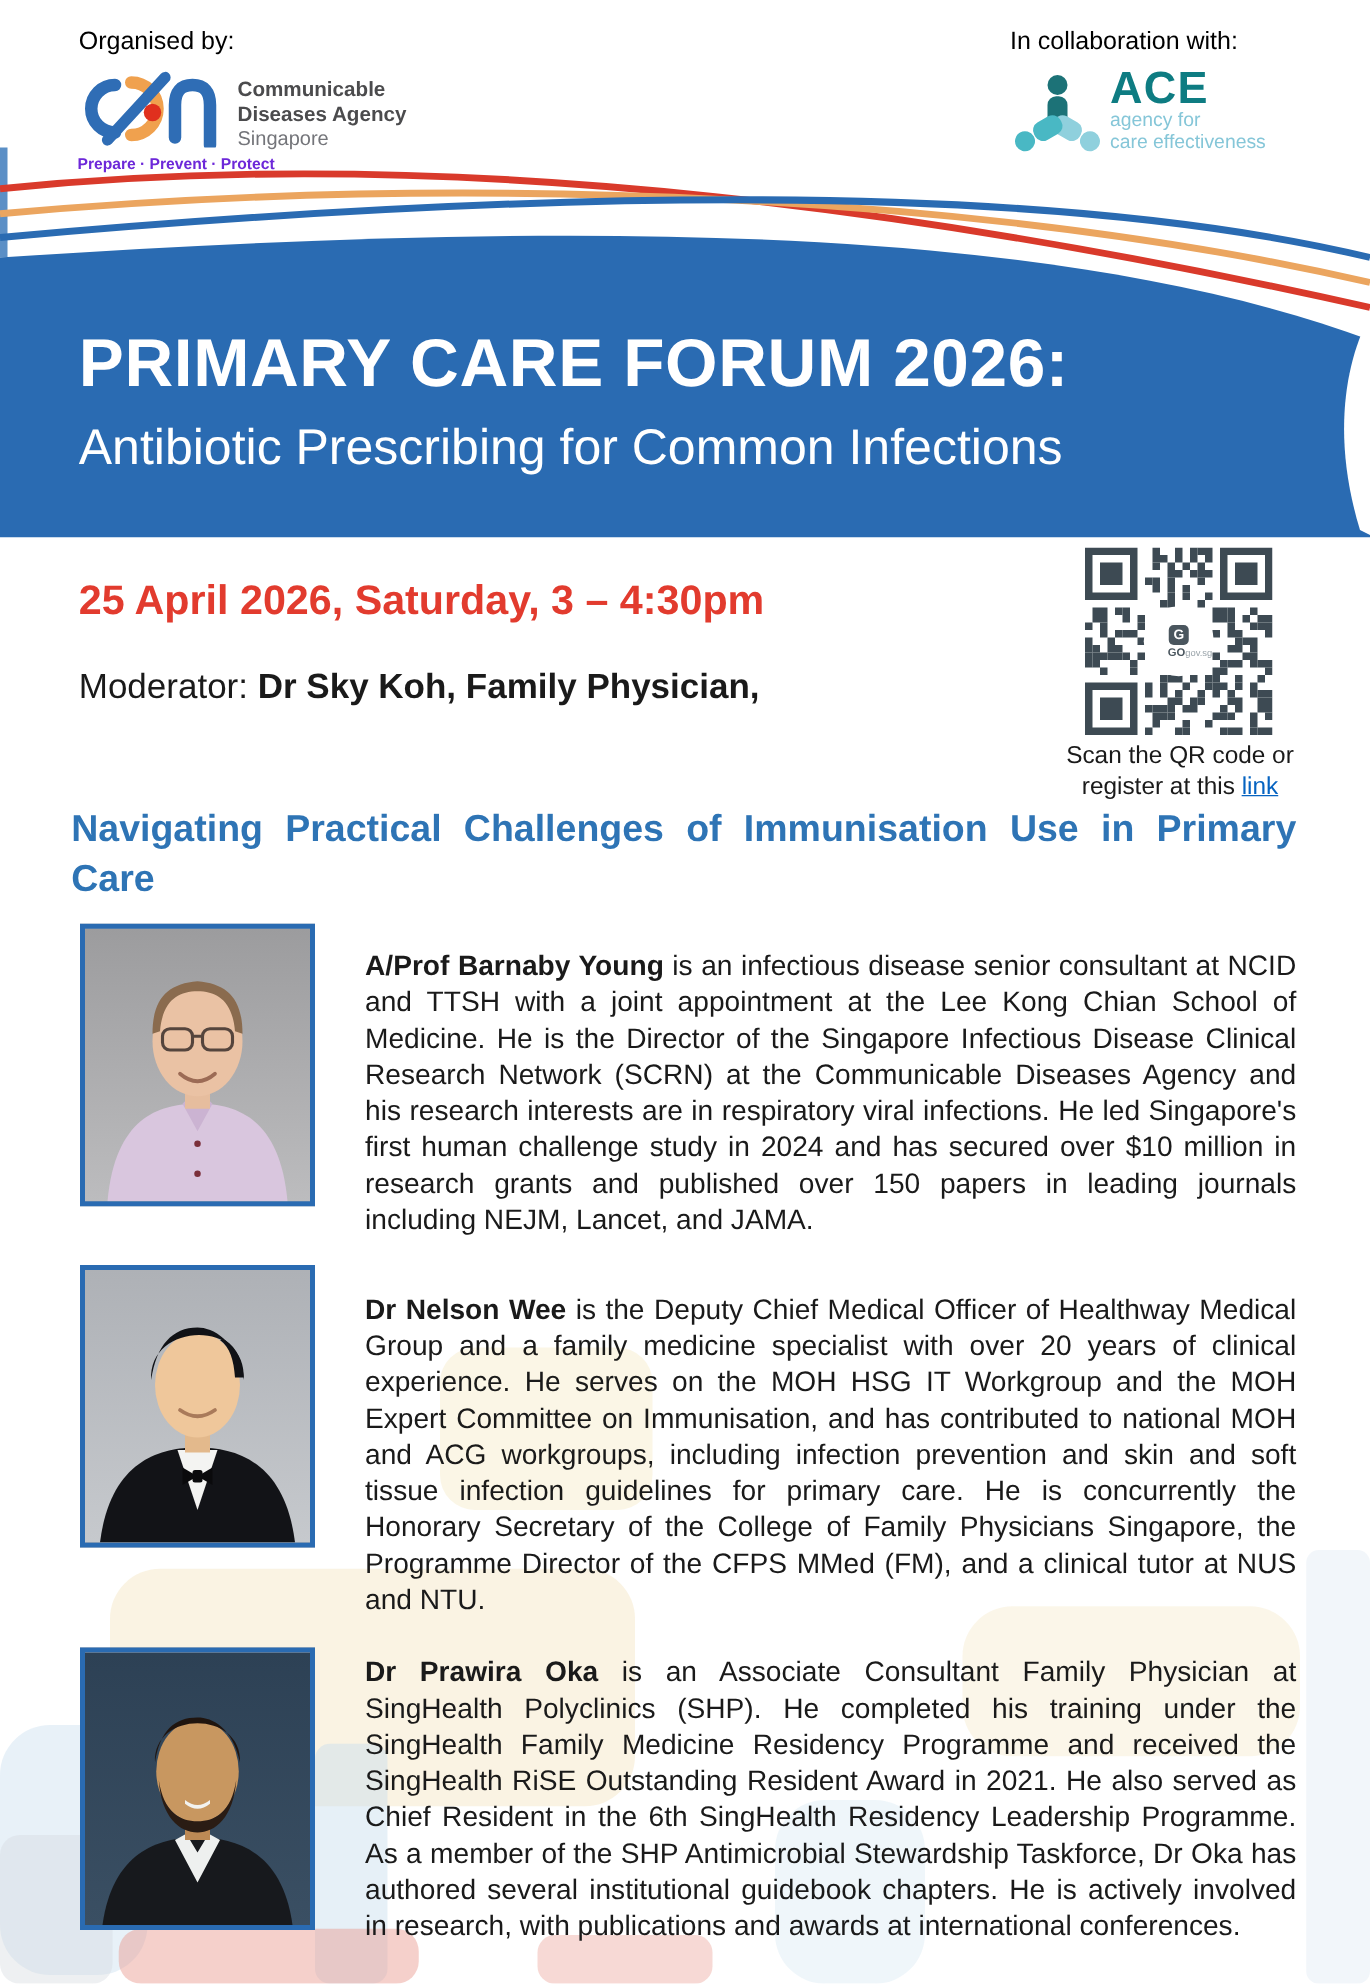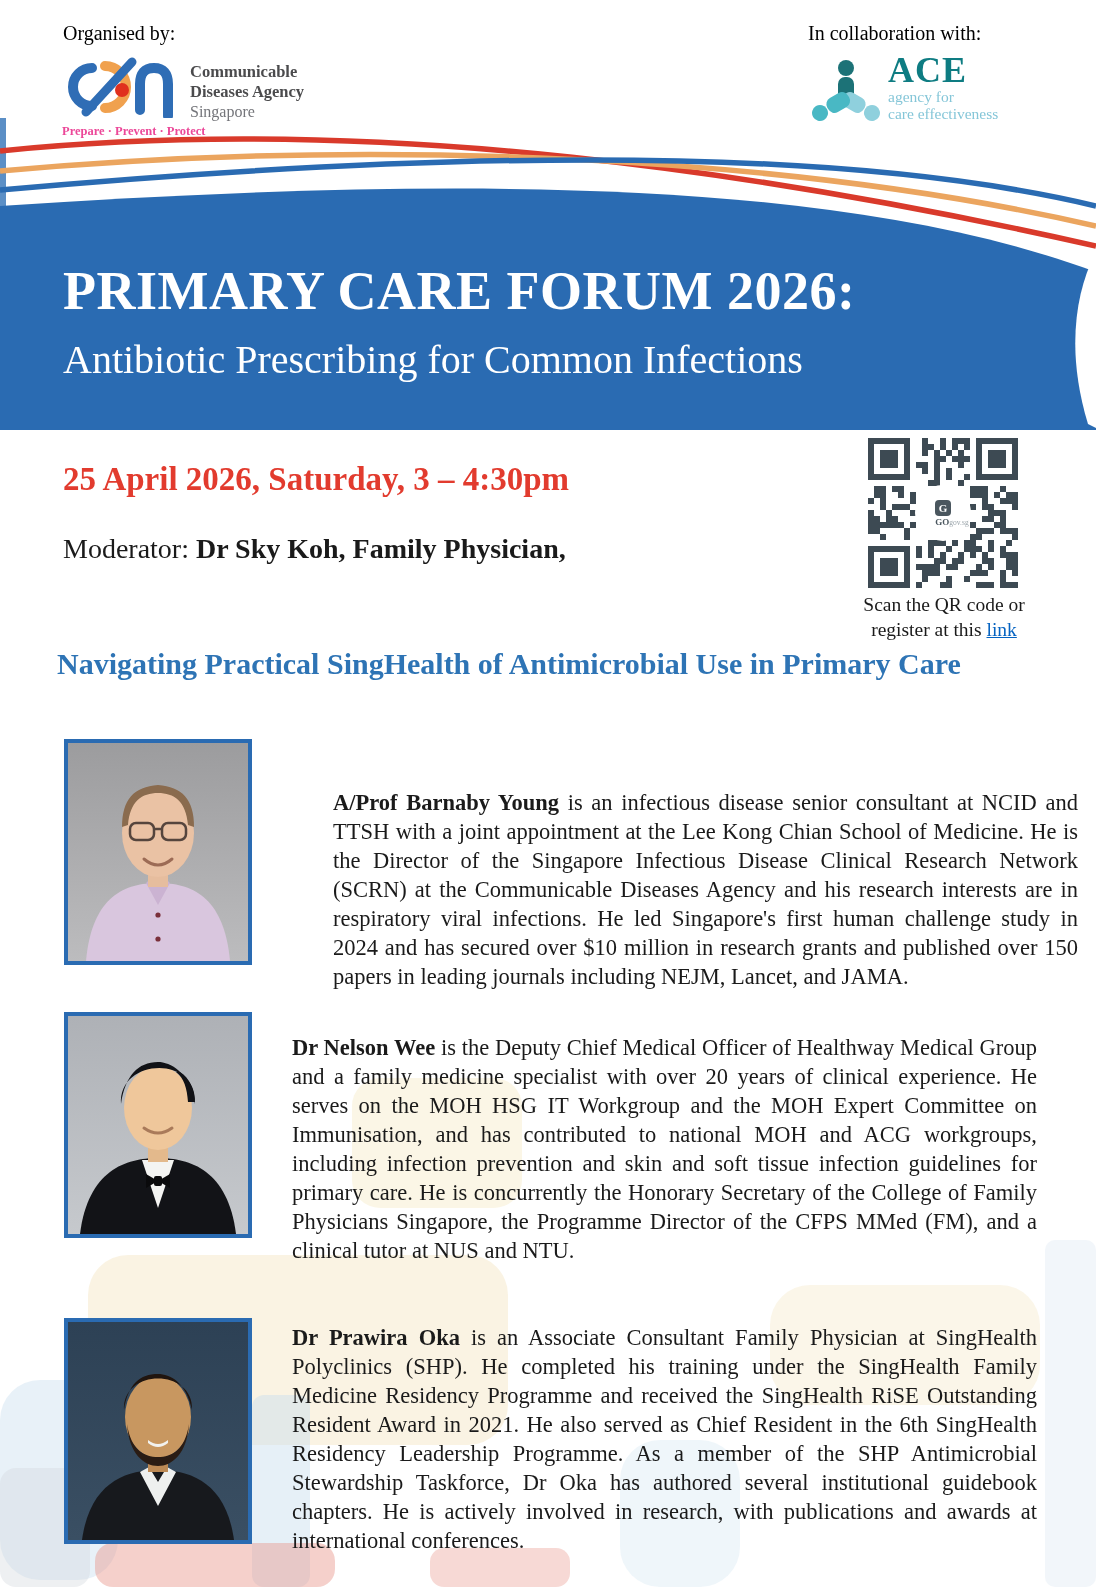--- a/index.html
+++ b/index.html
@@ -1,38 +1,38 @@
 <!DOCTYPE html>
 <html><head>
 <meta charset="utf-8">
 <style>
   html,body{margin:0;padding:0;background:#fff;}
   #page{position:relative;width:1096px;height:1587px;background:#fff;overflow:hidden;
-        font-family:Liberation Serif, serif;color:#1a1a1a;}
+        font-family:Liberation Sans, sans-serif;color:#1a1a1a;}
   
   .blob{position:absolute;border-radius:40px;z-index:0;}
   .b1{left:88px;top:1255px;width:420px;height:190px;background:rgba(243,229,192,.45);}
   .b2{left:770px;top:1285px;width:270px;height:120px;background:rgba(246,233,200,.4);}
   .b3{left:352px;top:1078px;width:170px;height:130px;background:rgba(248,238,205,.5);border-radius:28px;}
   .b4{left:0;top:1380px;width:118px;height:200px;background:rgba(205,224,240,.45);}
   .b5{left:252px;top:1395px;width:58px;height:192px;background:rgba(199,222,238,.45);border-radius:12px;}
   .b6{left:95px;top:1543px;width:240px;height:44px;background:rgba(233,150,140,.45);border-radius:18px;}
   .b7{left:430px;top:1548px;width:140px;height:39px;background:rgba(236,160,150,.4);border-radius:14px;}
   .b8{left:0;top:1468px;width:90px;height:119px;background:rgba(212,217,222,.4);border-radius:16px;}
   .b9{left:1045px;top:1240px;width:51px;height:347px;background:rgba(230,238,245,.5);border-radius:10px;}
   .b10{left:620px;top:1440px;width:120px;height:147px;background:rgba(210,228,240,.35);}
   
   .small-label{position:absolute;font-size:20px;color:#000;z-index:3;}
   #organised{left:63px;top:22px;}
   #collab{left:808px;top:22px;}
   #cda-logo{position:absolute;left:58px;top:56px;z-index:3;}
   #cda-text{position:absolute;left:190px;top:62px;z-index:3;line-height:20px;}
   #cda-text .bold-line{font-weight:700;font-size:16.5px;color:#4b4b4d;}
   #cda-text .lite-line{font-size:16px;color:#74757a;}
-  #cda-tagline{position:absolute;left:62px;top:124px;font-weight:700;font-size:12.5px;color:#ec4899;z-index:3;}
+  #cda-tagline{position:absolute;left:62px;top:124px;font-weight:700;font-size:12.5px;color:#6d28d9;z-index:3;}
   #ace-logo{position:absolute;left:810px;top:56px;z-index:3;}
   #ace-text{position:absolute;left:888px;top:52px;z-index:3;}
   #ace-acronym{font-weight:700;font-size:36px;color:#0e7c82;letter-spacing:1px;line-height:36px;}
   .ace-sub{font-size:15.5px;color:#85c6d8;line-height:17px;}
   
   #banner-svg{position:absolute;left:0;top:0;z-index:1;}
   #banner-title{position:absolute;left:63px;top:260px;font-size:54px;font-weight:700;color:#fff;z-index:2;letter-spacing:.5px;}
   #banner-subtitle{position:absolute;left:63px;top:336px;font-size:40px;color:#fff;z-index:2;}
   
   #event-date{position:absolute;left:63px;top:461px;font-size:33px;font-weight:700;color:#e23b2e;z-index:3;}
@@ -53,21 +53,21 @@
   #session-title{position:absolute;left:57px;top:644px;width:980px;font-size:30px;font-weight:700;
                  color:#2e74b5;text-align:justify;line-height:40px;z-index:3;}
   
   .photo{position:absolute;width:180px;height:218px;border:4px solid #2a6bb2;box-sizing:content-box;z-index:3;background:#aaa;}
   .photo svg{display:block;}
   #photo-1{left:64px;top:739px;}
   #photo-2{left:64px;top:1012px;}
   #photo-3{left:64px;top:1318px;}
   .bio{position:absolute;left:292px;width:745px;font-size:22.5px;line-height:29px;text-align:justify;z-index:3;}
   .bio b{font-weight:700;}
-  #bio-1{top:765px;margin-left:41px;}
+  #bio-1{top:735px;}
   #bio-2{top:1010px;}
   #bio-3{top:1300px;}
 </style>
 </head>
 <body>
 
 <div id="page">
 
   <div>
     <div class="blob b1"></div>
@@ -319,21 +319,21 @@
     <div id="qr-center">
       <div id="qr-gglyph">G</div>
       <div id="qr-gotext"><b>GO</b><span>gov.sg</span></div>
     </div>
   </div>
   <div id="qr-caption">
     <span>Scan the QR code or</span><br>
     <span>register at this </span><a>link</a>
   </div>
 
-  <div id="session-title">Navigating Practical SingHealth of Antimicrobial Use in Primary Care</div>
+  <div id="session-title">Navigating Practical Challenges of Immunisation Use in Primary Care</div>
 
   <div id="photo-1" class="photo">
     <svg width="180" height="218" viewBox="0 0 180 218">
       <defs>
           <linearGradient id="g1" x1="0" y1="0" x2="0" y2="1">
             <stop offset="0" stop-color="#9c9c9e"></stop>
             <stop offset="1" stop-color="#bcbcbe"></stop>
           </linearGradient>
         </defs>
       <rect width="180" height="218" fill="url(#g1)"></rect>

